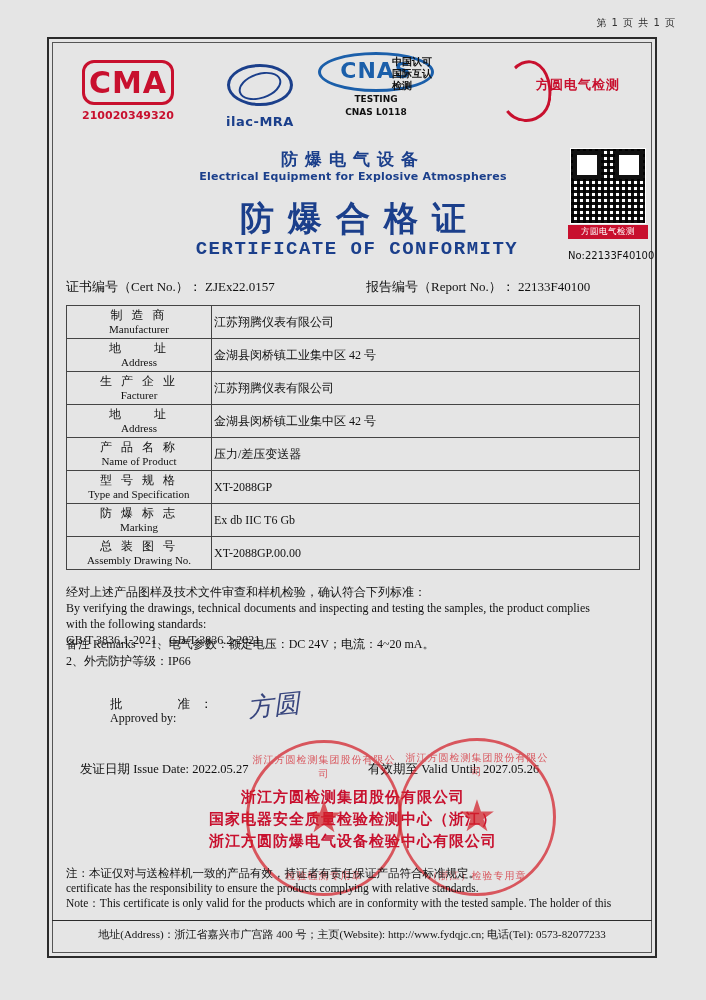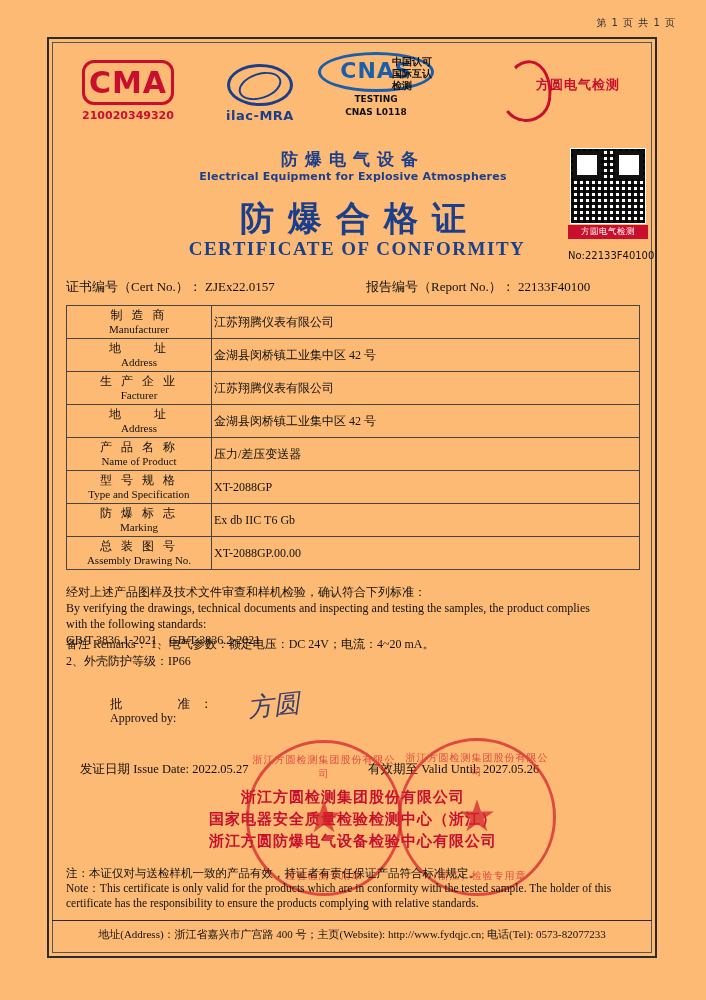--- a/index.html
+++ b/index.html
@@ -12,21 +12,21 @@
     height: 1000px;
     font-family: "Liberation Serif", serif;
     color: #111;
     position: relative;
     overflow: hidden;
   }
   .page {
     position: relative;
     width: 706px;
     height: 1000px;
-    background: #fdba74;
+    background: #e5e5e5;
   }
 
   
   .page-marker {
     position: absolute;
     top: 16px;
     right: 30px;
     font-size: 10px;
     letter-spacing: 1px;
     color: #333;
@@ -109,21 +109,21 @@
     width: 40px; height: 22px;
     border: 2px solid #1b3f8b;
     border-radius: 50%;
     transform: rotate(-18deg);
   }
   .ilac-text {
     font-family: "DejaVu Sans", sans-serif;
     font-weight: bold;
     font-size: 13px;
     color: #1b3f8b;
-    margin-top: 2px;
+    margin-top: 8px;
     letter-spacing: 0.5px;
   }
 
   .cnas-box {
     position: absolute;
     left: 256px;
     top: 0;
     width: 120px;
     text-align: center;
   }
@@ -271,21 +271,21 @@
     font-weight: bold;
     letter-spacing: 14px;
     color: #1b3f8b;
     text-indent: 14px;
   }
   .title-en-big {
     position: absolute;
     left: 8px; right: 0;
     top: 238px;
     text-align: center;
-    font-family: Liberation Serif, serif;
+    font-family: Liberation Mono, monospace;
     font-size: 19px;
     font-weight: bold;
     letter-spacing: 1.5px;
     color: #1b3f8b;
   }
 
   
   .numbers-row {
     position: absolute;
     left: 66px;
@@ -636,19 +636,19 @@
     <div class="ring-text-b">检验检测专用章</div>
   </div>
   <div class="stamp stamp-2">
     <div class="ring-text">浙江方圆检测集团股份有限公司</div>
     <div class="star">★</div>
     <div class="ring-text-b">（浙江）检验专用章</div>
   </div>
 
   <div class="footnote">
     <span class="ln">注：本证仅对与送检样机一致的产品有效，持证者有责任保证产品符合标准规定。</span>
+    <span class="ln">certificate has the responsibility to ensure the products complying with relative standards.</span>
     <span class="ln">Note：This certificate is only valid for the products which are in conformity with the tested sample. The holder of this</span>
-    <span class="ln">certificate has the responsibility to ensure the products complying with relative standards.</span>
   </div>
 
   <div class="addr-bar">地址(Address)：浙江省嘉兴市广宫路 400 号；主页(Website): http://www.fydqjc.cn;   电话(Tel): 0573-82077233</div>
 
 </div>
 
 </body></html>

